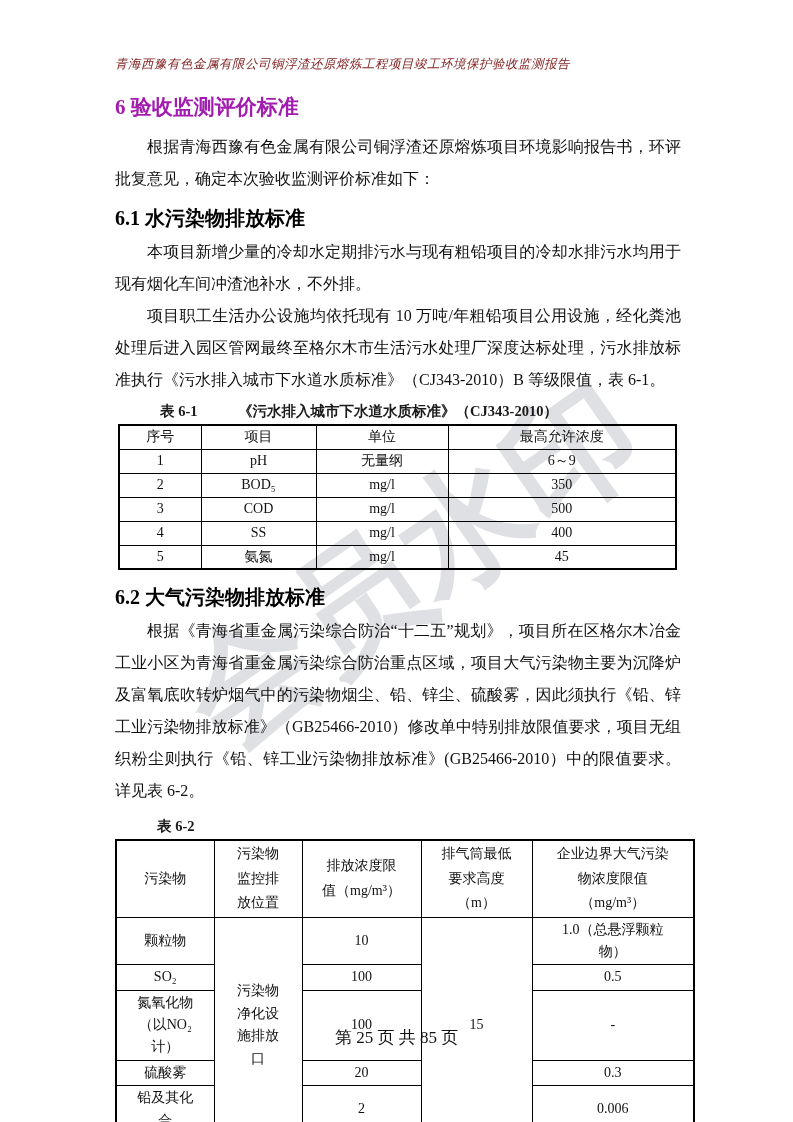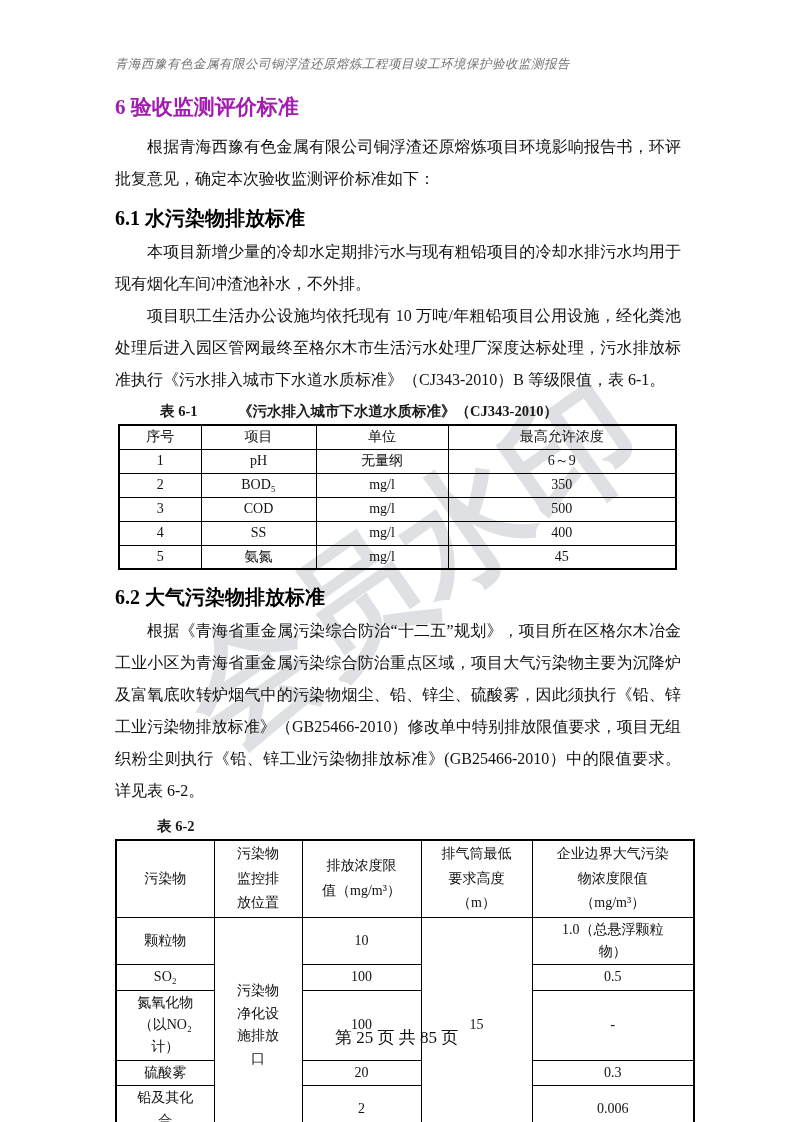--- a/index.html
+++ b/index.html
@@ -30,21 +30,21 @@
     user-select: none;
   }
   .content {
     position: relative;
     z-index: 1;
     padding: 56px 112px 0 115px;
   }
   .doc-header {
     font-size: 12.5px;
     font-style: italic;
-    color: #737373;
+    color: #7f1d1d;
     letter-spacing: 0.5px;
     margin-bottom: 20px;
   }
   h1.title {
     font-size: 21px;
     font-weight: bold;
     color: #a21caf;
     margin: 14px 0 10px 0;
   }
   h2.subtitle {

